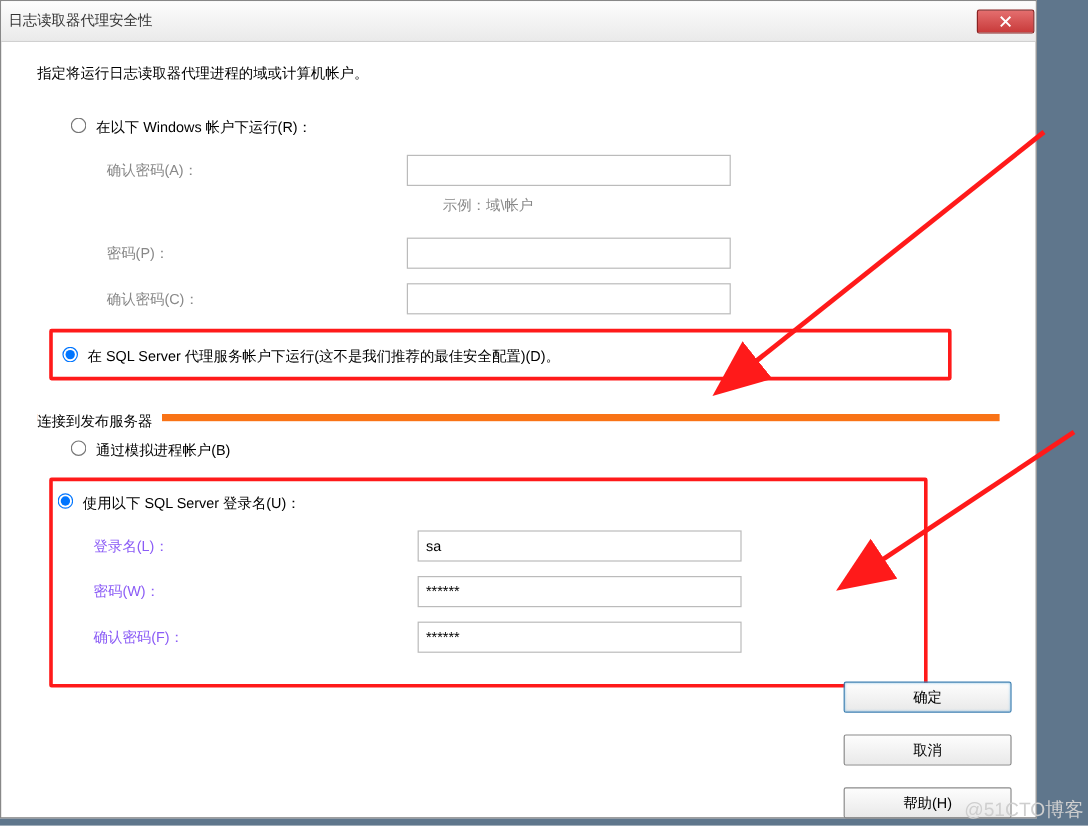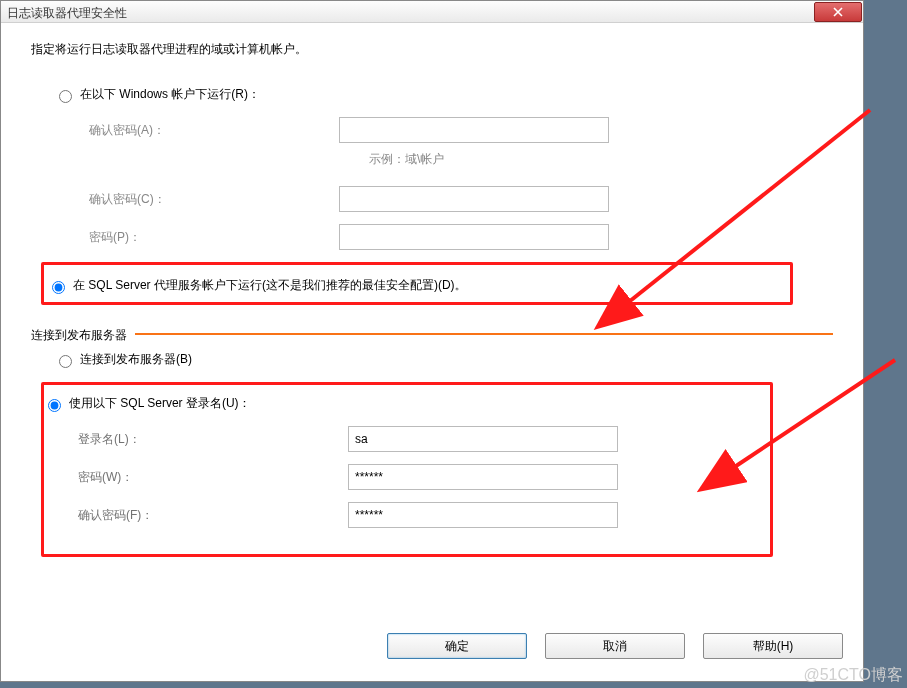--- a/index.html
+++ b/index.html
@@ -1,36 +1,36 @@
 <!DOCTYPE html>
 <html><head>
   <meta charset="utf-8">
   <style>
     * { box-sizing: border-box; margin: 0; padding: 0; }
     body { font-family: "Microsoft YaHei", "SimSun", Tahoma, sans-serif; font-size: 12px; background: #5f768c; width: 907px; height: 688px; overflow: hidden; position: relative; }
     .window { position: absolute; left: 0; top: 0; width: 864px; height: 682px; background: #fff; border: 1px solid #888; }
-    .titlebar { height: 22px; background: linear-gradient(#fdfdfd, #eaeaea); border-bottom: 1px solid #d0d0d0; display: flex; align-items: flex-end; justify-content: space-between; padding-left: 6px; }
+    .titlebar { height: 34px; background: linear-gradient(#fdfdfd, #eaeaea); border-bottom: 1px solid #d0d0d0; display: flex; align-items: center; justify-content: space-between; padding-left: 6px; }
     .titlebar .title { color: #333; font-size: 12px; }
     .close-btn { width: 48px; height: 20px; background: linear-gradient(#e46e6e,#c83a3a); border: 1px solid #8a2222; border-radius: 2px; color: #fff; display: flex; align-items: center; justify-content: center; margin-right: 1px; cursor: pointer; }
     .close-btn svg { width: 10px; height: 10px; }
     .content { padding: 18px 30px 0 30px; position: relative; height: calc(100% - 22px); }
     .instr { margin-bottom: 28px; }
     .indent1 { margin-left: 28px; }
-    .radio-row { display: flex; align-items: flex-end; margin-bottom: 14px; }
+    .radio-row { display: flex; align-items: flex-start; margin-bottom: 14px; }
     .radio-row input[type=radio] { margin-right: 8px; }
     .field-row { display: flex; align-items: center; margin-bottom: 12px; }
     .field-label { width: 280px; color: #888; padding-left: 30px; }
-    .field-label.enabled { color: #737373; }
+    .field-label.enabled { color: #8b5cf6; }
     .field-input { width: 270px; height: 18px; border: 1px solid #bbb; background: #fff; padding: 12px 6px; font-size: 12px; }
     .field-input[disabled] { background: #fff; color: #888; }
     .hint { color: #888; padding-left: 310px; margin-bottom: 18px; margin-top:-4px; }
     .highlight-box { border: 3px solid #ff1a1a; border-radius: 2px; padding: 12px 4px 8px 8px; margin-left: 10px; margin-right: 40px; }
-    .fieldset { border: none; border-top: 2px solid #f97316; margin-top: 28px; padding-top: 16px; position: relative; }
+    .fieldset { border: none; border-top: 6px solid #f97316; margin-top: 28px; padding-top: 16px; position: relative; }
     .fieldset .legend { position: absolute; top: -8px; left: 0; background: #fff; padding-right: 8px; }
-    .btn-row { position: absolute; right: 20px; bottom: 22px; display: flex; gap: 18px; }
+    .btn-row { position: absolute; right: 20px; bottom: 11px; display: flex; gap: 18px; flex-direction: column; }
     .btn { width: 140px; height: 26px; background: linear-gradient(#fdfdfd,#e9e9e9); border: 1px solid #8a8a8a; border-radius: 2px; font-size: 12px; cursor: pointer; }
     .btn.default { border: 1px solid #3c7fb1; box-shadow: 0 0 2px #6fb6e2 inset; }
     .arrow { position: absolute; pointer-events: none; }
     .watermark { position: absolute; right: 4px; bottom: 2px; color: #cfcfcf; font-size: 16px; }
     .login-box { border:3px solid #ff1a1a; border-radius:2px; margin-left:10px; margin-right:60px; padding:10px 4px 6px 4px; }
     .login-box .field-label { width:300px; }
     .login-box .field-input { width:270px; }
   </style>
 </head>
 <body>
@@ -51,42 +51,42 @@
       <div class="radio-row">
         <input type="radio" name="run" style="">
         <span>在以下 Windows 帐户下运行(R)：</span>
       </div>
       <div class="field-row">
         <span class="field-label">确认密码(A)：</span>
         <input class="field-input" disabled="" style="">
       </div>
       <div class="hint">示例：域\帐户</div>
       <div class="field-row">
-        <span class="field-label">确认密码(C)：</span>
+        <span class="field-label">密码(P)：</span>
         <input class="field-input" type="password" disabled="" style="">
       </div>
       <div class="field-row">
-        <span class="field-label">密码(P)：</span>
+        <span class="field-label">确认密码(C)：</span>
         <input class="field-input" type="password" disabled="" style="">
       </div>
     </div>
 
     <div class="highlight-box">
       <div class="radio-row" style="margin-bottom:0">
         <input type="radio" name="run" checked="" style="">
         <span>在 SQL Server 代理服务帐户下运行(这不是我们推荐的最佳安全配置)(D)。</span>
       </div>
     </div>
 
     <div class="fieldset">
       <span class="legend">连接到发布服务器</span>
       <div class="indent1">
         <div class="radio-row">
           <input type="radio" name="conn" style="">
-          <span>连接到发布服务器(B)</span>
+          <span>通过模拟进程帐户(B)</span>
         </div>
       </div>
       <div class="login-box">
         <div class="radio-row">
           <input type="radio" name="conn" checked="" style="">
           <span>使用以下 SQL Server 登录名(U)：</span>
         </div>
         <div class="field-row">
           <span class="field-label enabled">登录名(L)：</span>
           <input class="field-input" value="sa" style="">

